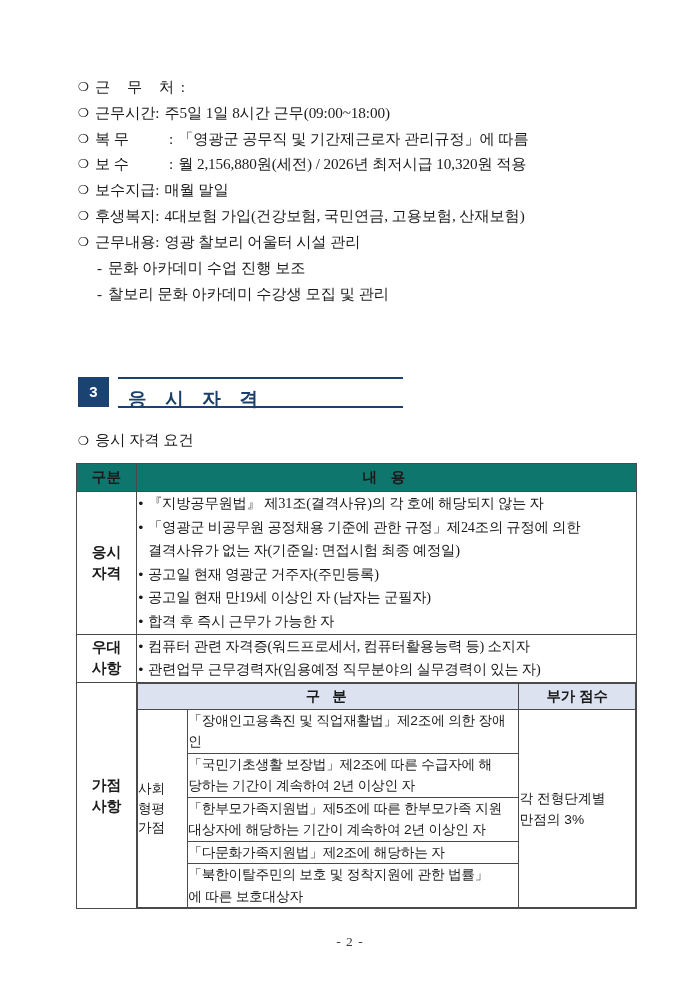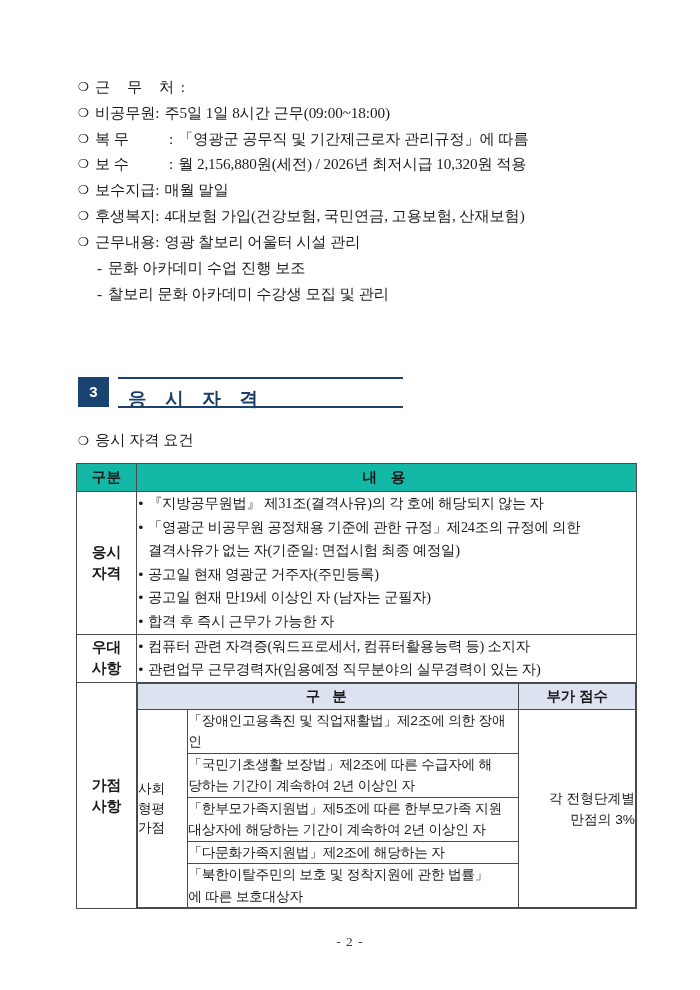--- a/index.html
+++ b/index.html
@@ -134,21 +134,21 @@
     width: 560px;
     table-layout: fixed;
   }
   table.main > tbody > tr > td,
   table.main > tbody > tr > th {
     border: 1px solid #4a4a4a;
     vertical-align: middle;
     padding: 0;
   }
   .th-cell {
-    background: #14b8a6;
+    background: #0f766e;
     text-align: center;
     font-size: 14.6px;
     font-weight: bold;
     height: 27px;
     letter-spacing: 0.5px;
   }
   .th-cell.wide { letter-spacing: 5px; }
   .col-label {
     text-align: center;
     font-size: 14.8px;
@@ -206,21 +206,21 @@
   }
   .nest-side span { display: block; }
   .nest-item {
     font-size: 13.7px;
     line-height: 21.5px;
     padding: 4px 5px 5px 7px;
     font-family: "Liberation Sans", sans-serif;
     letter-spacing: -0.25px;
   }
   .nest-score {
-    text-align: right;
+    text-align: left;
     font-size: 13.7px;
     line-height: 21px;
     font-family: "Liberation Sans", sans-serif;
     padding: 2px 3px;
   }
   .nest-score span { display: block; }
 
   
   .footer {
     position: absolute;
@@ -241,21 +241,21 @@
   <div class="info-block">
 
     <div class="info-line">
       <span class="bullet-o">❍</span>
       <span class="info-label sp-wide">근 무 처</span>
       <span>:</span>
     </div>
 
     <div class="info-line">
       <span class="bullet-o">❍</span>
-      <span class="info-label">비공무원</span>
+      <span class="info-label">근무시간</span>
       <span>:</span>
       <span class="info-text">주5일 1일 8시간 근무(09:00~18:00)</span>
     </div>
 
     <div class="info-line">
       <span class="bullet-o">❍</span>
       <span class="info-label sp-xwide">복      무</span>
       <span>:</span>
       <span class="info-text">「영광군 공무직 및 기간제근로자 관리규정」에 따름</span>
     </div>

